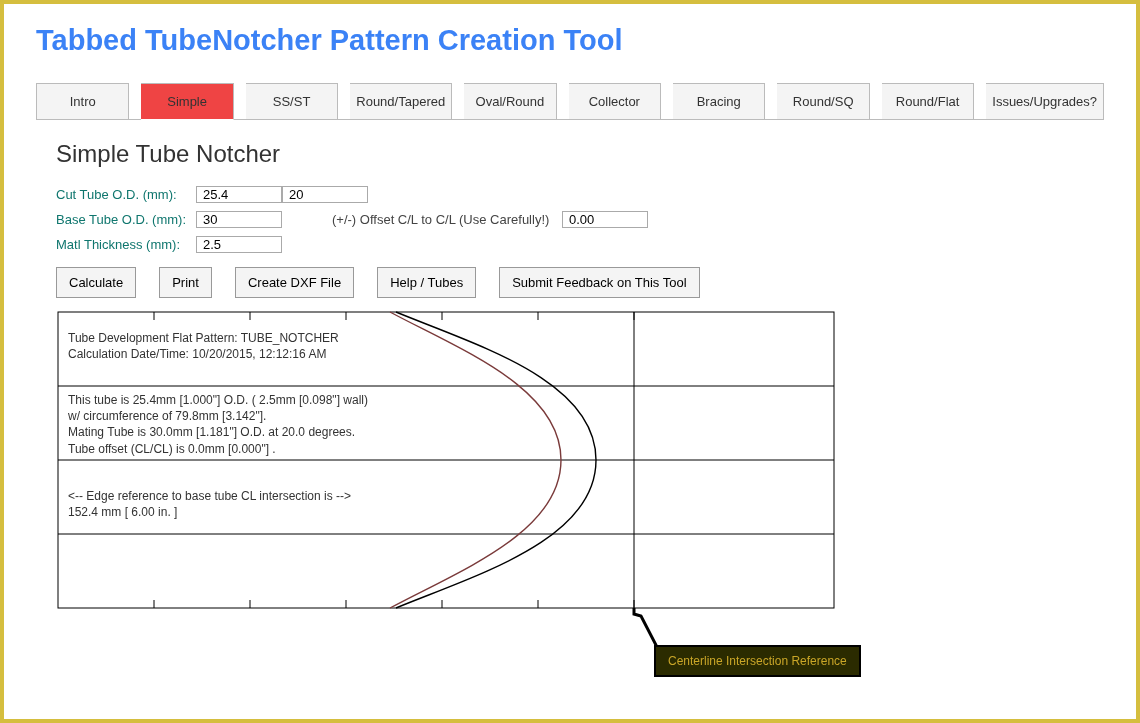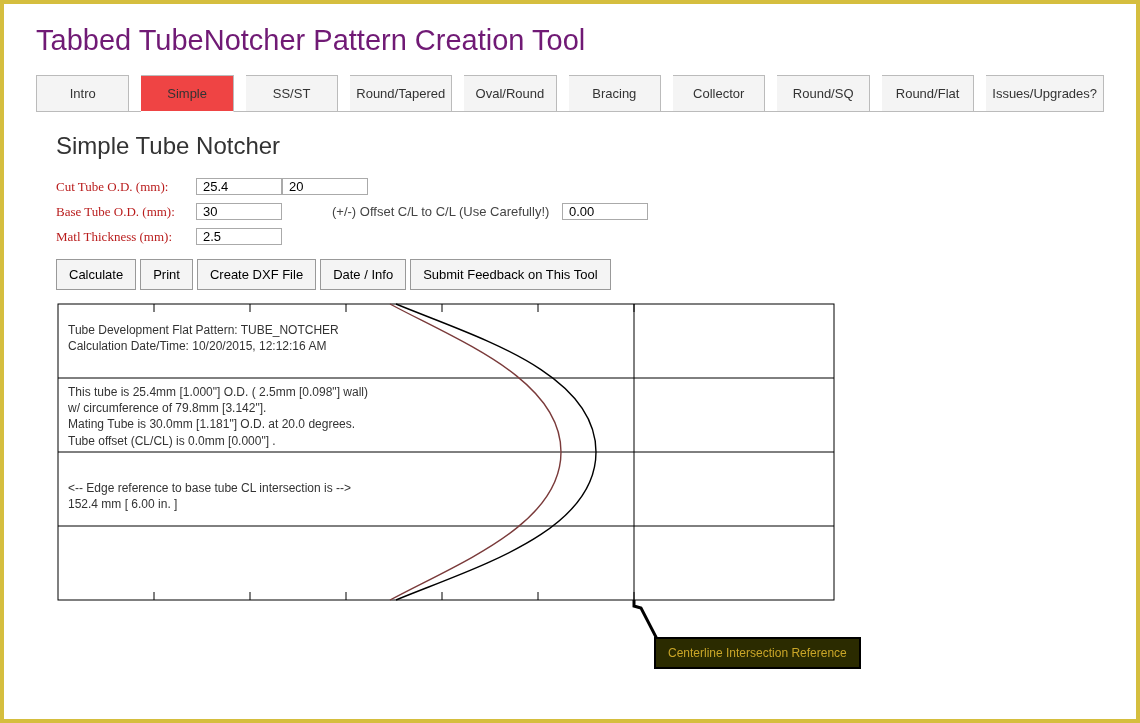--- a/index.html
+++ b/index.html
@@ -7,23 +7,23 @@
   font-family: Arial, Helvetica, sans-serif;
   background: #fff;
   width: 1140px;
   height: 723px;
   border: 4px solid #d5be3e;
   padding: 20px 32px;
   color: #333;
 }
 h1 {
   font-size: 29px;
-  font-weight: 400;
-  color: #701a75;
-  margin-bottom: 18px;
+  font-weight: 700;
+  color: #3b82f6;
+  margin-bottom: 26px;
 }
 .tabs {
   display: flex;
   border-bottom: 1px solid #bbb;
   border-left: 1px solid #bbb;
   gap: 12px;
 }
 .tab {
   flex: 1;
   text-align: center;
@@ -50,38 +50,37 @@
   padding: 0 20px;
 }
 .form-row {
   display: flex;
   align-items: center;
   margin-bottom: 8px;
 }
 .form-row .lbl {
   width: 140px;
   font-size: 13px;
-  color: #b91c1c;
-  font-family: Liberation Serif, serif;
+  color: #0f766e;
 }
 .form-row .lbl2 {
   width: 230px;
   font-size: 13px;
   color: #444;
   margin-left: 50px;
 }
 .form-row input {
   width: 86px;
   padding: 0 6px;
   font-size: 13px;
   border: 1px solid #aaa;
 }
 .buttons {
   display: flex;
-  gap: 4px;
+  gap: 23px;
   margin: 14px 0 12px 0;
   padding-left: 20px;
 }
 .buttons button {
   padding: 7px 12px;
   font-size: 13px;
   background: #f4f4f4;
   border: 1px solid #999;
   cursor: pointer;
 }
@@ -115,22 +114,22 @@
 <body>
 
 <h1>Tabbed TubeNotcher Pattern Creation Tool</h1>
 
 <div class="tabs">
   <div class="tab">Intro</div>
   <div class="tab active">Simple</div>
   <div class="tab">SS/ST</div>
   <div class="tab">Round/Tapered</div>
   <div class="tab">Oval/Round</div>
+  <div class="tab">Collector</div>
   <div class="tab">Bracing</div>
-  <div class="tab">Collector</div>
   <div class="tab">Round/SQ</div>
   <div class="tab">Round/Flat</div>
   <div class="tab">Issues/Upgrades?</div>
 </div>
 
 <div class="panel-heading">Simple Tube Notcher</div>
 
 <div class="form-area">
   <div class="form-row">
     <span class="lbl">Cut Tube O.D. (mm):</span>
@@ -146,21 +145,21 @@
   <div class="form-row">
     <span class="lbl">Matl Thickness (mm):</span>
     <input type="text" value="2.5" style="">
   </div>
 </div>
 
 <div class="buttons">
   <button>Calculate</button>
   <button>Print</button>
   <button>Create DXF File</button>
-  <button>Date / Info</button>
+  <button>Help / Tubes</button>
   <button>Submit Feedback on This Tool</button>
 </div>
 
 <div class="pattern-container">
   <svg width="780" height="380">
 
     <rect x="2" y="2" width="776" height="296" fill="none" stroke="#000" stroke-width="1"></rect>
 
     <line x1="2" y1="76" x2="778" y2="76" stroke="#000"></line>
     <line x1="2" y1="150" x2="778" y2="150" stroke="#000"></line>

